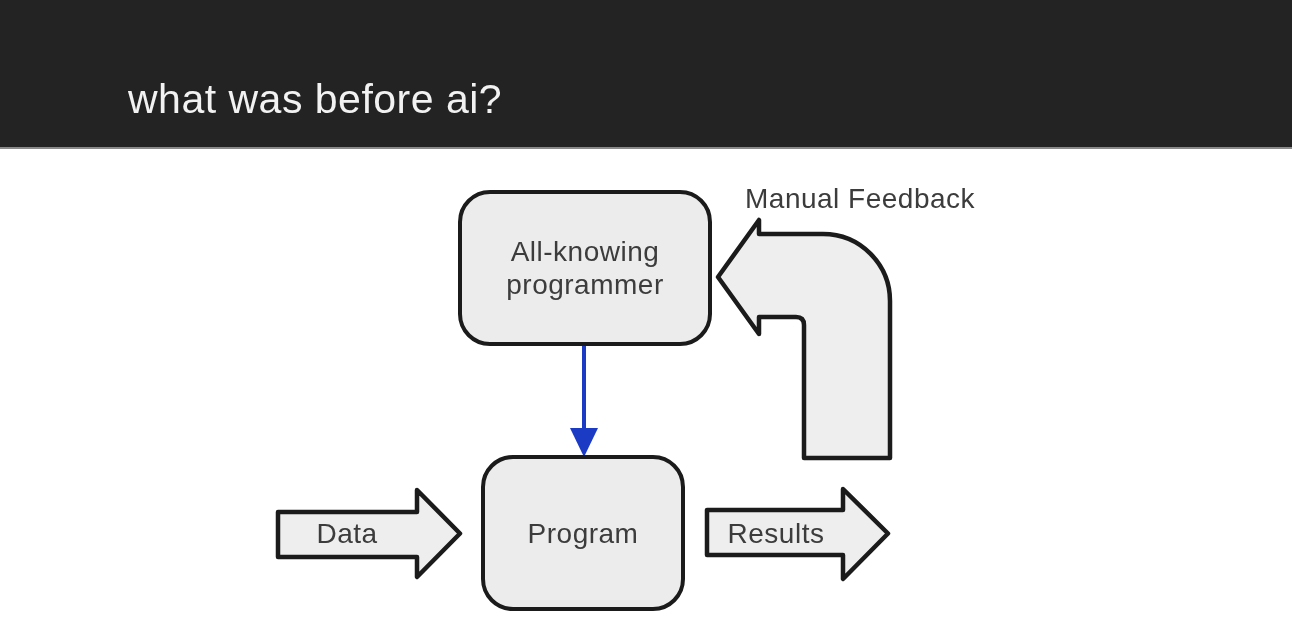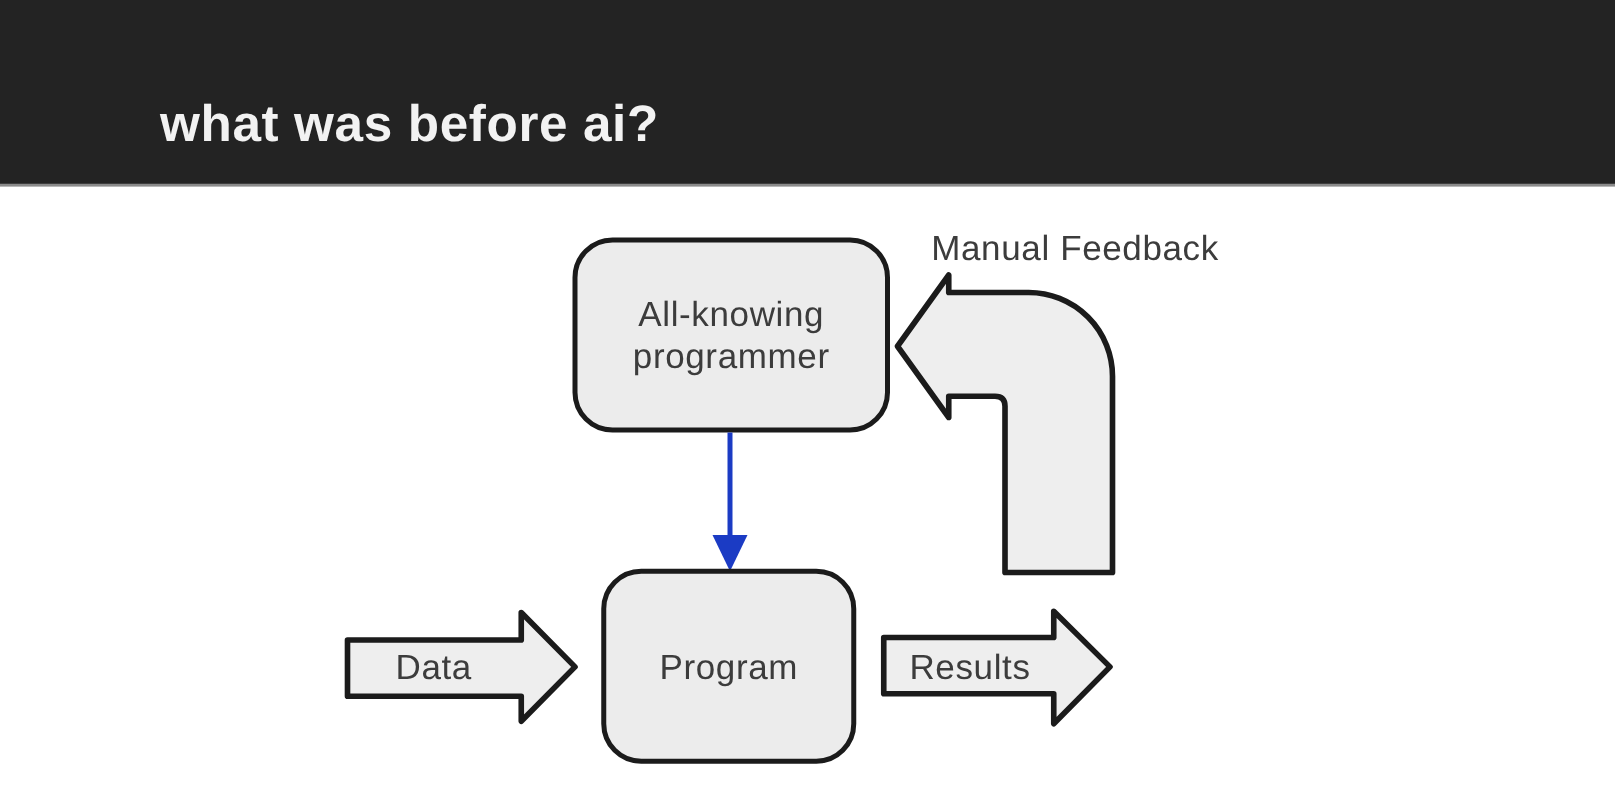--- a/index.html
+++ b/index.html
@@ -32,21 +32,21 @@
     height: 149px;
     background: var(--header-bg);
     border-bottom: 2px solid var(--header-border);
   }
 
   .slide-title {
     position: absolute;
     left: 128px;
     top: 76px;
     font-size: 41px;
-    font-weight: 700;
+    font-weight: 400;
     letter-spacing: 0.5px;
     color: var(--title-text);
     white-space: nowrap;
   }
 
   .diagram-svg {
     position: absolute;
     left: 0;
     top: 151px;
     width: 1292px;

